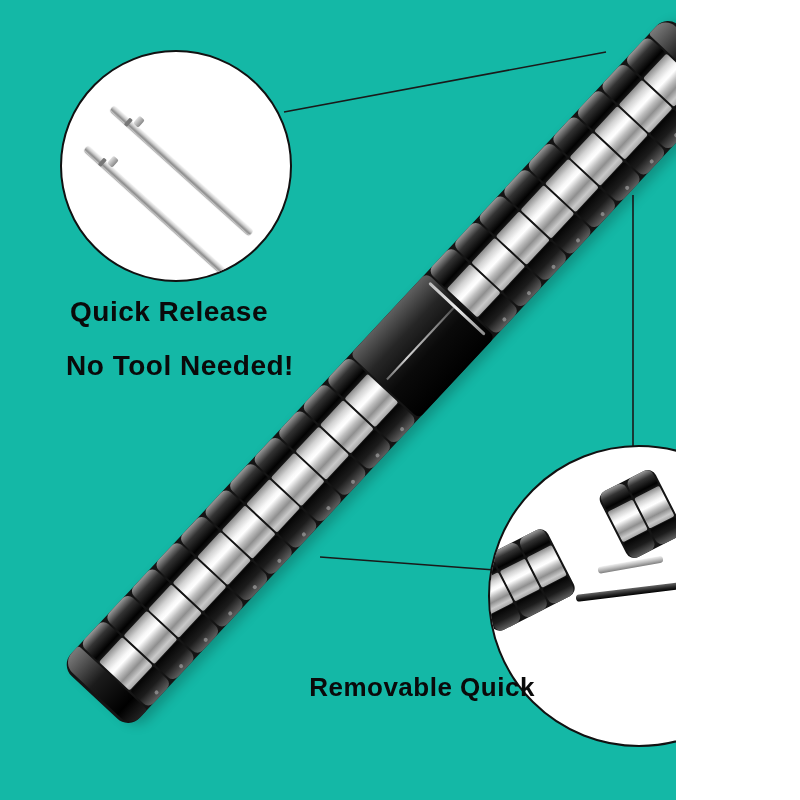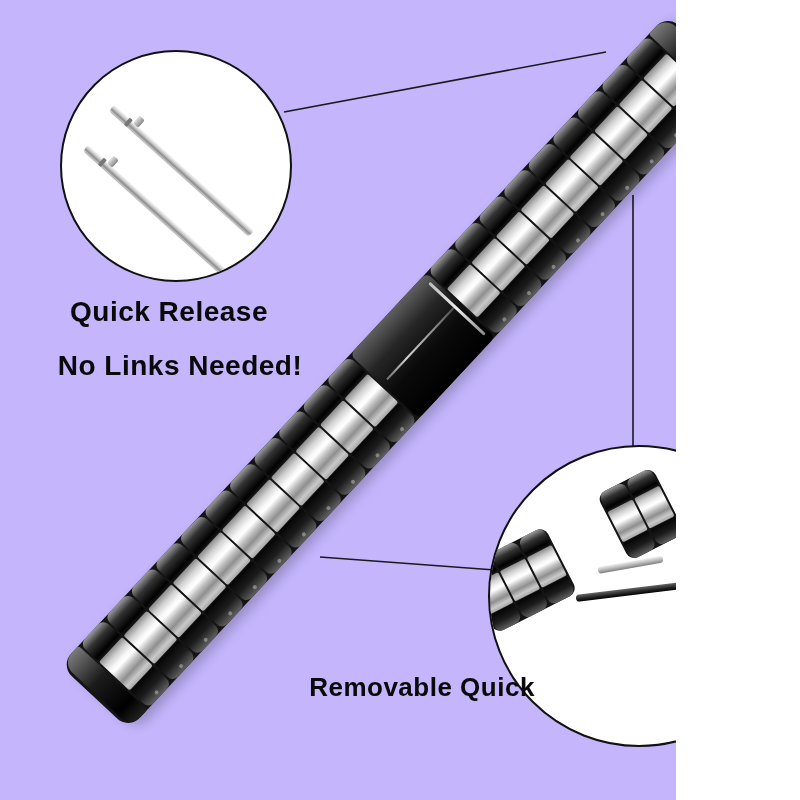--- a/index.html
+++ b/index.html
@@ -1,16 +1,16 @@
 <!DOCTYPE html>
 <html><head>
 <meta charset="utf-8">
 <style>
   html,body{margin:0;padding:0;background:#fff;}
-  .stage{position:relative;width:676px;height:800px;background:#c4b5fd;overflow:hidden;
+  .stage{position:relative;width:676px;height:800px;background:#14b8a6;overflow:hidden;
          font-family:"Liberation Sans",sans-serif;text-decoration:underline;}
 
   
   .lines{position:absolute;left:0;top:0;z-index:1;}
 
   
   .band{position:absolute;left:-47px;top:325px;height:94px;width:max-content;
         display:flex;align-items:stretch;gap:2px;padding:0 3px;
         background:#141414;border-radius:16px;z-index:2;
         transform:rotate(-47deg);
@@ -211,15 +211,15 @@
             <div class="cap top"></div>
             <div class="mid"></div>
             <div class="cap bot"></div>
           </div></div>
     </div>
     <div class="tool-pin" id="tool-silver"></div>
     <div class="tool-pin" id="tool-dark"></div>
   </div>
 
   <div class="label" id="label-quick">Quick Release</div>
-  <div class="label" id="label-notool">No Links Needed!</div>
+  <div class="label" id="label-notool">No Tool Needed!</div>
   <div class="label" id="label-removable">Removable Quick</div>
 </div>
 
 </body></html>

